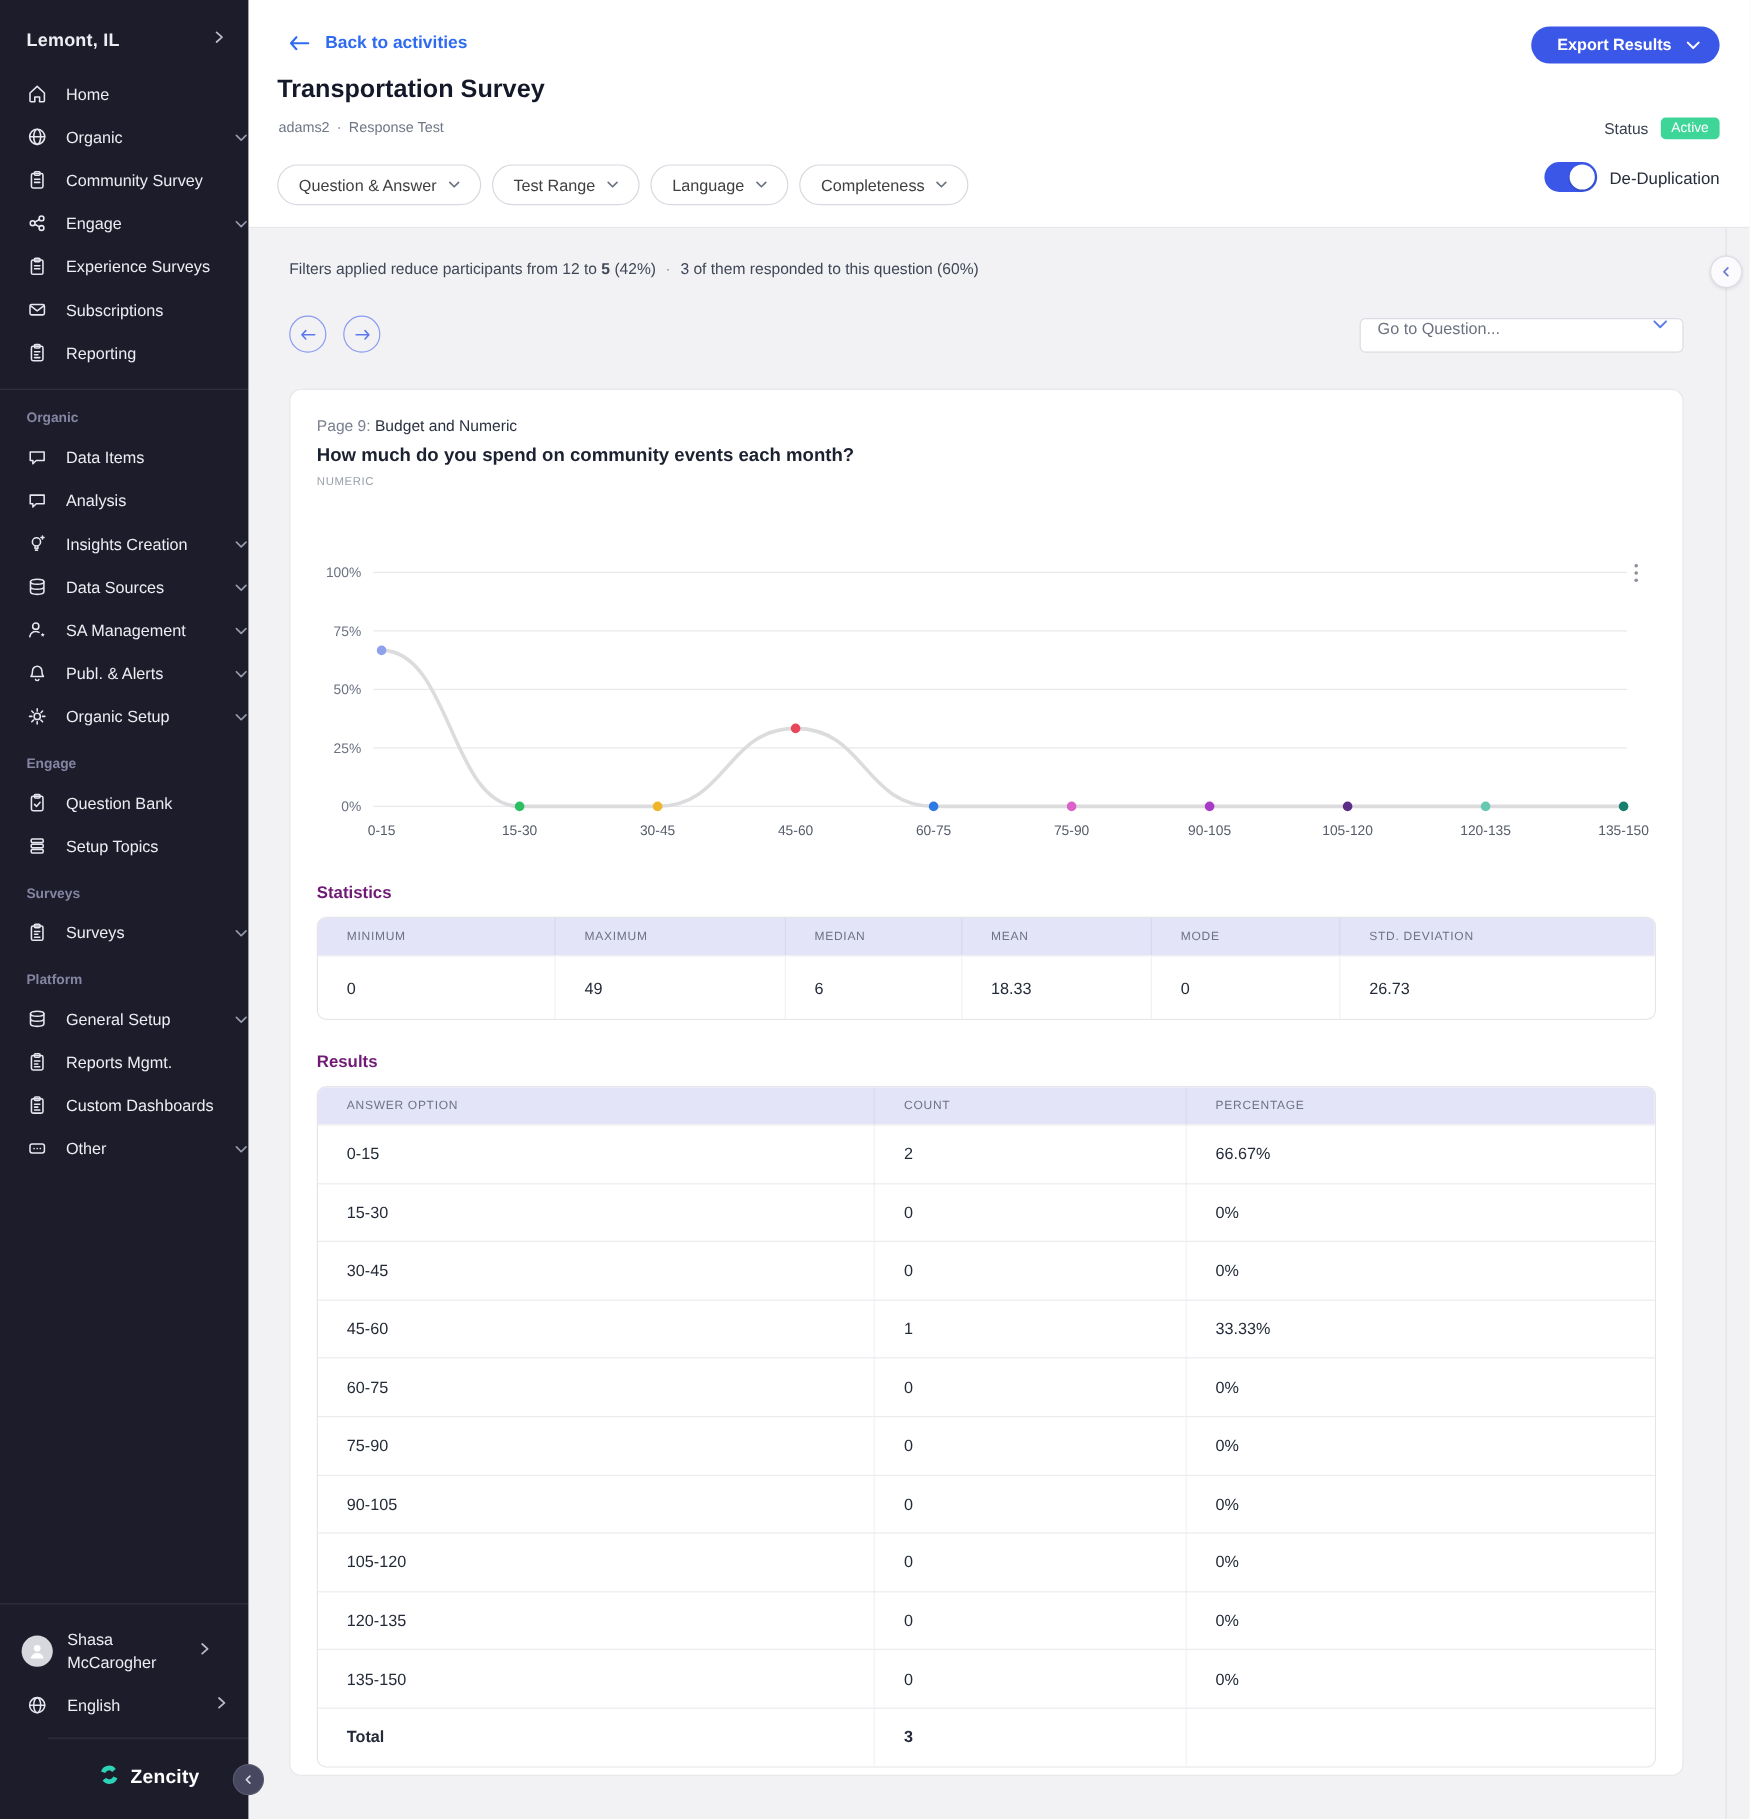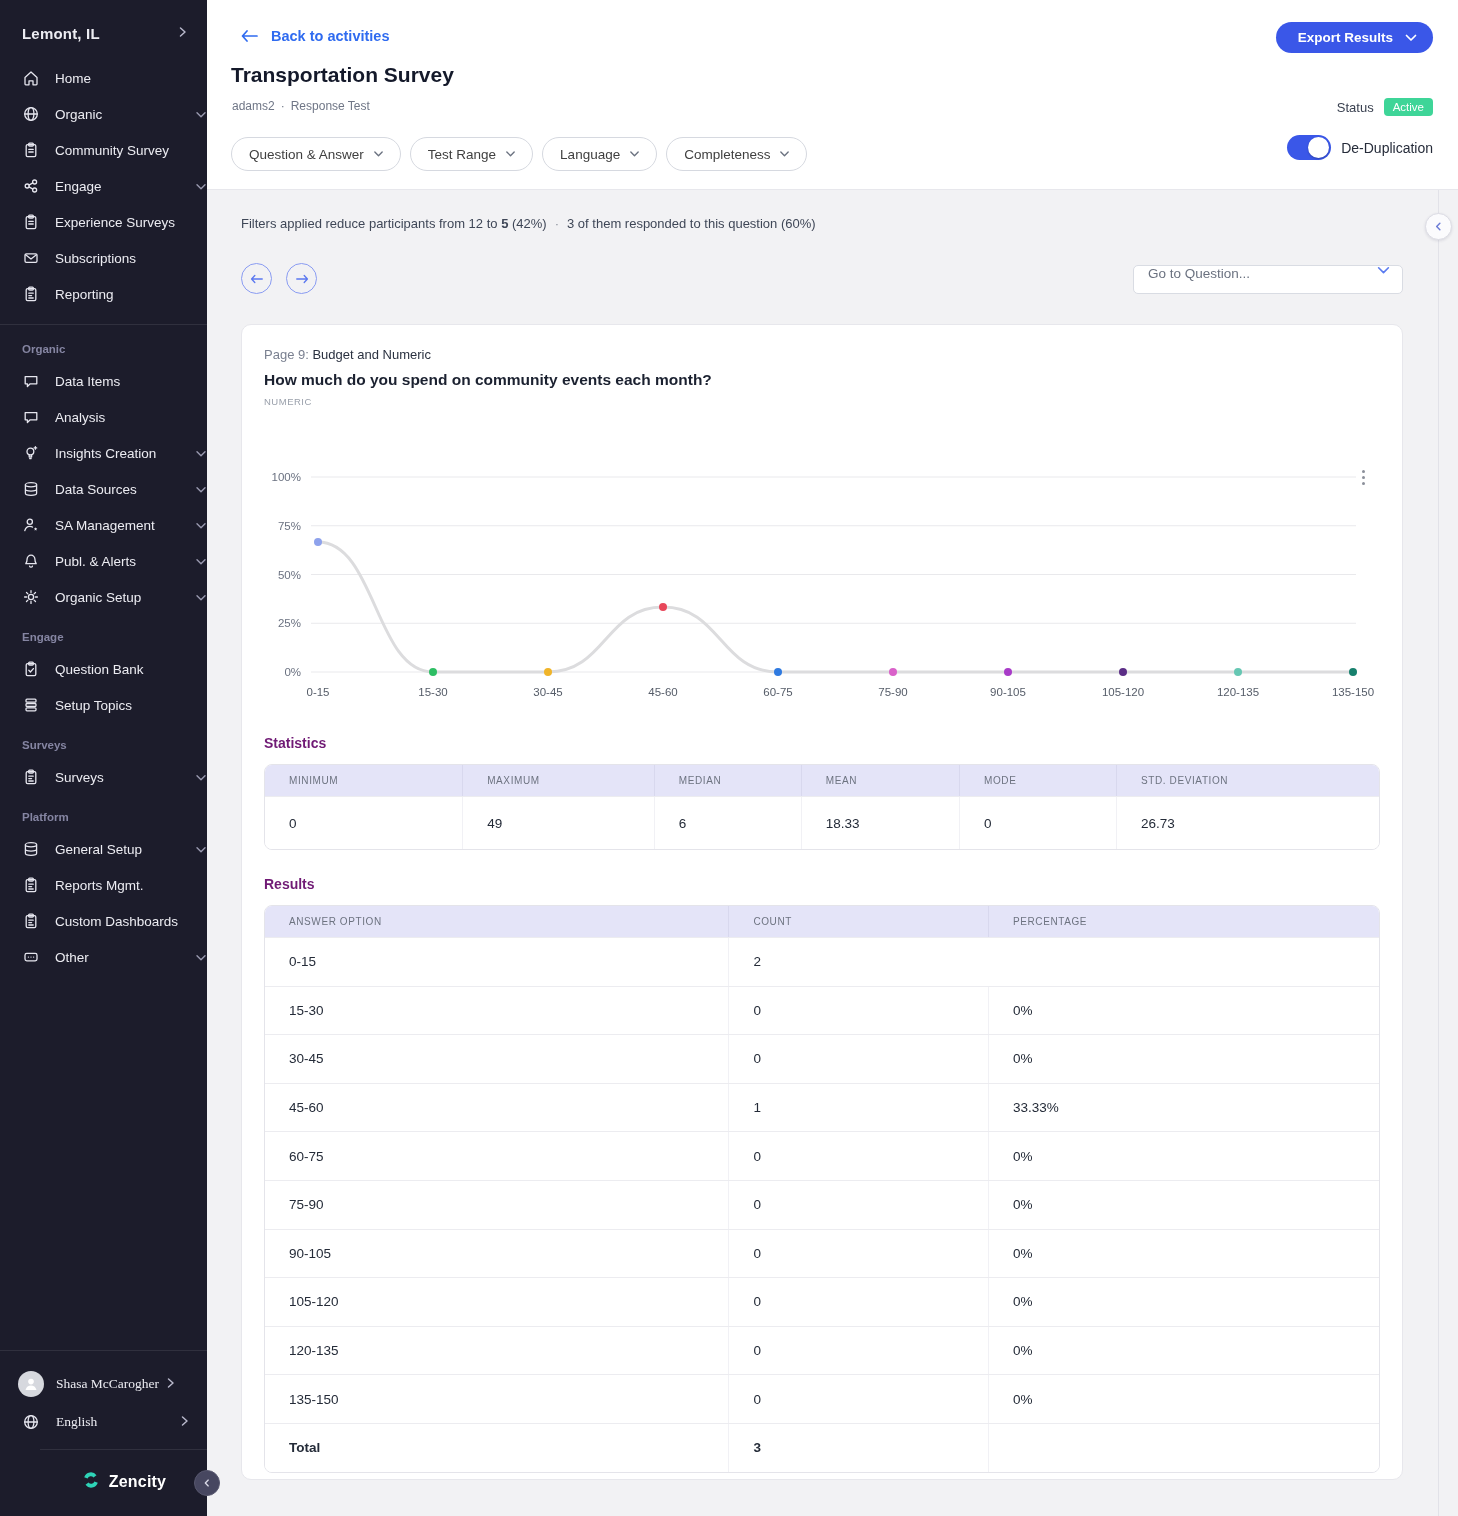--- a/index.html
+++ b/index.html
@@ -11,21 +11,21 @@
   .sidebar { position:absolute; left:0; top:0; width:207px; height:1516px; background:#1c1c2b; color:#ececf2; z-index:5; }
   .side-header { display:flex; align-items:center; justify-content:space-between; padding:24px 20px 18px 22px; }
   .side-header .org { font-size:15px; font-weight:bold; letter-spacing:.2px; }
   .nav-item { display:flex; align-items:center; height:36px; padding:0 0 0 22px; cursor:pointer; font-size:13.5px; color:#ececf2; }
   .nav-item .ic { width:18px; height:18px; margin-right:15px; flex:0 0 18px; display:flex; align-items:center; }
   .nav-item .lbl { flex:1; white-space:nowrap; }
   .nav-item .chev { flex:0 0 12px; }
   .section-label { font-size:11.5px; font-weight:bold; color:#8585a2; padding:16px 22px 8px 22px; }
   .side-divider { border-top:1px solid rgba(255,255,255,0.09); margin-top:12px; }
   .side-bottom { position:absolute; left:0; bottom:0; width:207px; }
-  .user-row,.lang-row { display:flex; align-items:center; padding:8px 18px 8px 18px; cursor:pointer;font-family:Liberation Serif, serif; }
+  .user-row,.lang-row { display:flex; align-items:center; padding:8px 18px 8px 18px; cursor:pointer; }
   .user-row .avatar { width:26px; height:26px; border-radius:50%; background:#d6d8de; margin-right:12px; flex:0 0 26px; display:flex; align-items:center; justify-content:center; }
   .user-row .uname { flex:1; font-size:13.5px; line-height:1.45; }
   .lang-row { padding-left:22px; }
   .lang-row .ic { width:18px; height:18px; margin-right:16px; }
   .lang-row .lname { flex:1; font-size:13.5px; }
   .brand-row { display:flex; align-items:center; justify-content:center; gap:8px; padding:20px 0 22px 0; border-top:1px solid rgba(255,255,255,0.09); margin-top:10px;margin-left:40px; }
   .brand-row .brand-name { font-size:16px; font-weight:bold; color:#ffffff; letter-spacing:.2px; }
   .side-collapse { position:absolute; right:-13px; bottom:20px; width:26px; height:26px; border-radius:50%; background:#474760; border:1px solid #57576e; display:flex; align-items:center; justify-content:center; cursor:pointer; z-index:9; }
 
   
@@ -536,20 +536,21 @@
     <div class="tbl res-tbl" id="res-tbl">
         <div class="trow thead">
           <div class="tcell c-res0">ANSWER OPTION</div>
           <div class="tcell c-res1">COUNT</div>
           <div class="tcell c-res2">PERCENTAGE</div>
         </div>
         <div class="tbody">
           <div class="trow">
             <div class="tcell c-res0">0-15</div>
             <div class="tcell c-res1">2</div>
+            <div class="tcell c-res2">66.67%</div>
           </div>
           <div class="trow">
             <div class="tcell c-res0">15-30</div>
             <div class="tcell c-res1">0</div>
             <div class="tcell c-res2">0%</div>
           </div>
           <div class="trow">
             <div class="tcell c-res0">30-45</div>
             <div class="tcell c-res1">0</div>
             <div class="tcell c-res2">0%</div>

